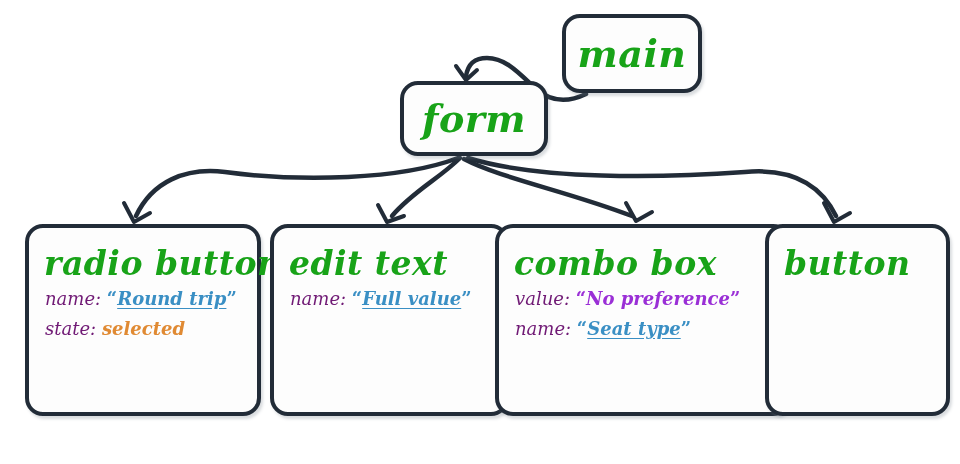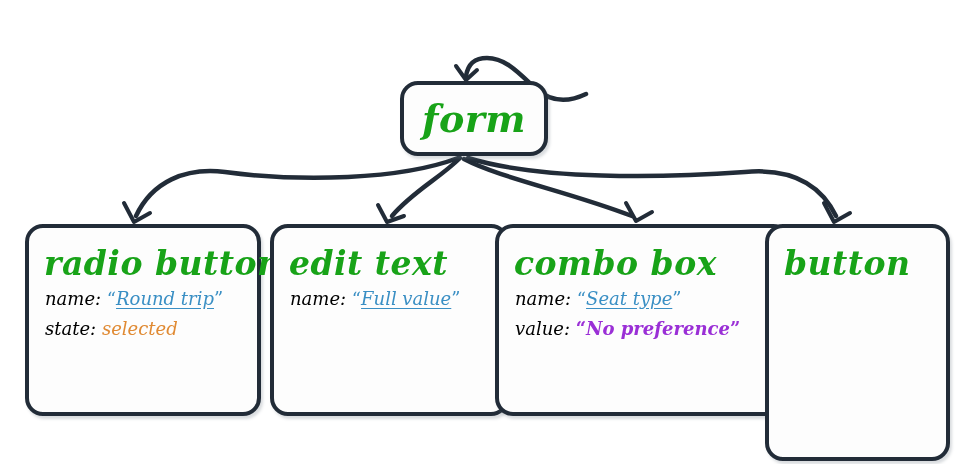--- a/index.html
+++ b/index.html
@@ -63,25 +63,26 @@
   .prop {
     font-family: "DejaVu Serif", serif;
     font-style: italic;
     font-size: 18px;
     color: #16181c;
     white-space: nowrap;
     margin: 0 0 9px 2px;
     line-height: 1.15;
   }
   .prop .key {
-    color: #000000;
+    color: #701a75;
   }
   .val {
     font-style: italic;
     font-family: "DejaVu Serif", serif;
+    font-weight: bold;
   }
   .val.str {
     color: #3a8fc4;
   }
   .val.str .inner {
     text-decoration: underline;
     text-underline-offset: 3px;
   }
   .val.purple {
     color: #9a2fd6;
@@ -113,20 +114,23 @@
       <path d="M 378 205 L 387 222 L 404 216" stroke-width="4"></path>
 
       <path d="M 464 159 C 500 178, 570 192, 632 216"></path>
       <path d="M 626 203 L 636 221 L 652 212" stroke-width="4"></path>
 
       <path d="M 468 158 C 540 180, 660 178, 745 172 C 790 168, 820 183, 836 216"></path>
       <path d="M 824 203 L 834 222 L 850 213" stroke-width="4"></path>
     </g>
   </svg>
 
+  <div class="node simple" style="left:562px; top:14px; width:140px; height:79px;">
+    <span class="node-title">main</span>
+  </div>
 
   <div class="node simple" style="left:400px; top:81px; width:148px; height:75px;">
     <span class="node-title">form</span>
   </div>
 
   <div class="node leaf" style="left:25px; top:224px; width:236px; height:192px;">
     <span class="node-title">radio button</span>
     <div class="prop">
       <span class="key">name:</span>
       <span class="val str"><span class="q">“</span><span class="inner">Round trip</span><span class="q">”</span></span>
@@ -141,26 +145,26 @@
     <span class="node-title">edit text</span>
     <div class="prop">
       <span class="key">name:</span>
       <span class="val str"><span class="q">“</span><span class="inner">Full value</span><span class="q">”</span></span>
     </div>
   </div>
 
   <div class="node leaf" style="left:495px; top:224px; width:296px; height:192px;">
     <span class="node-title">combo box</span>
     <div class="prop">
+      <span class="key">value:</span>
+      <span class="val purple"><span class="q">“</span><span class="inner">No preference</span><span class="q">”</span></span>
+    </div>
+    <div class="prop">
       <span class="key">name:</span>
       <span class="val str"><span class="q">“</span><span class="inner">Seat type</span><span class="q">”</span></span>
     </div>
-    <div class="prop">
-      <span class="key">value:</span>
-      <span class="val purple"><span class="q">“</span><span class="inner">No preference</span><span class="q">”</span></span>
-    </div>
   </div>
 
-  <div class="node leaf" style="left:765px; top:224px; width:185px; height:237px;">
+  <div class="node leaf" style="left:765px; top:224px; width:185px; height:192px;">
     <span class="node-title">button</span>
   </div>
 
 </div>
 
 </body></html>

